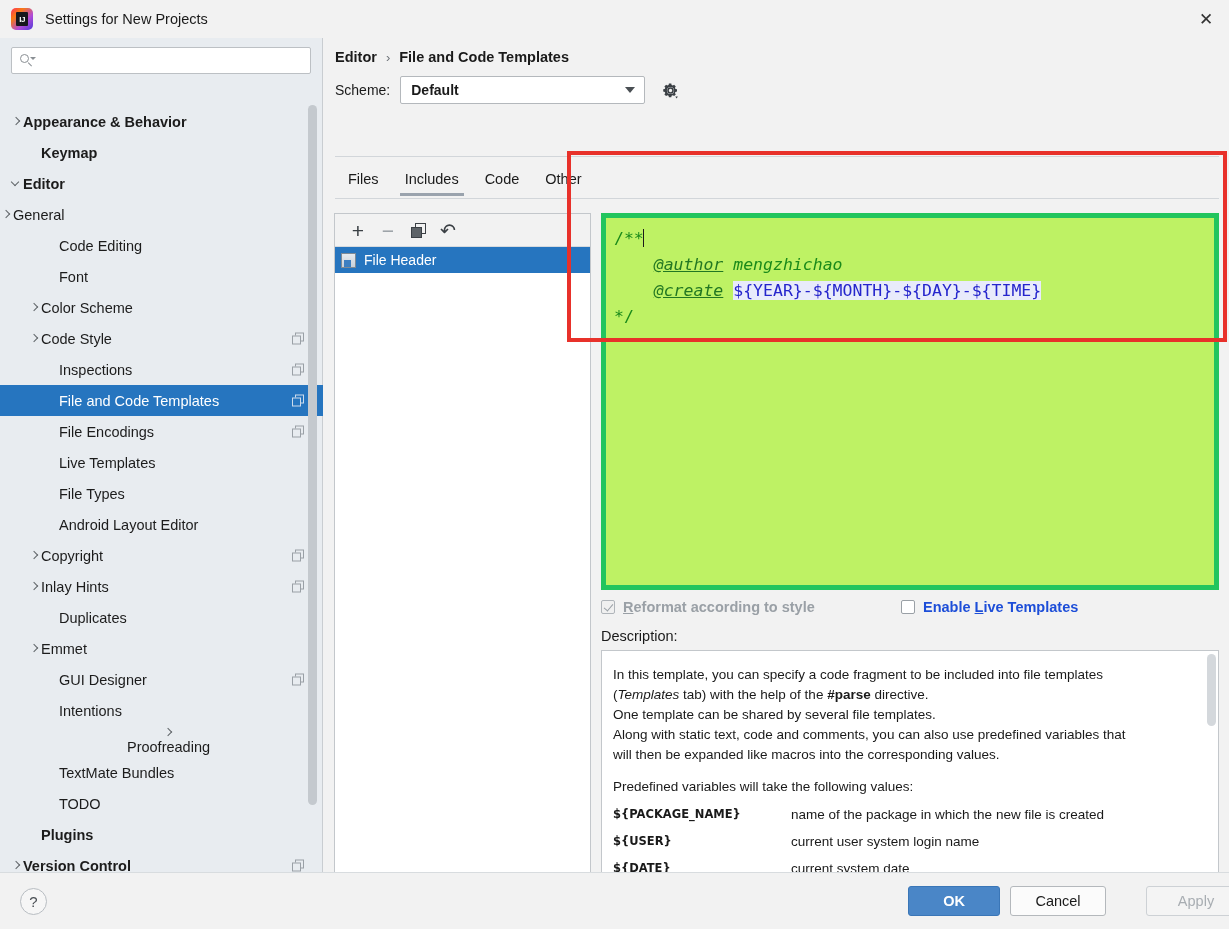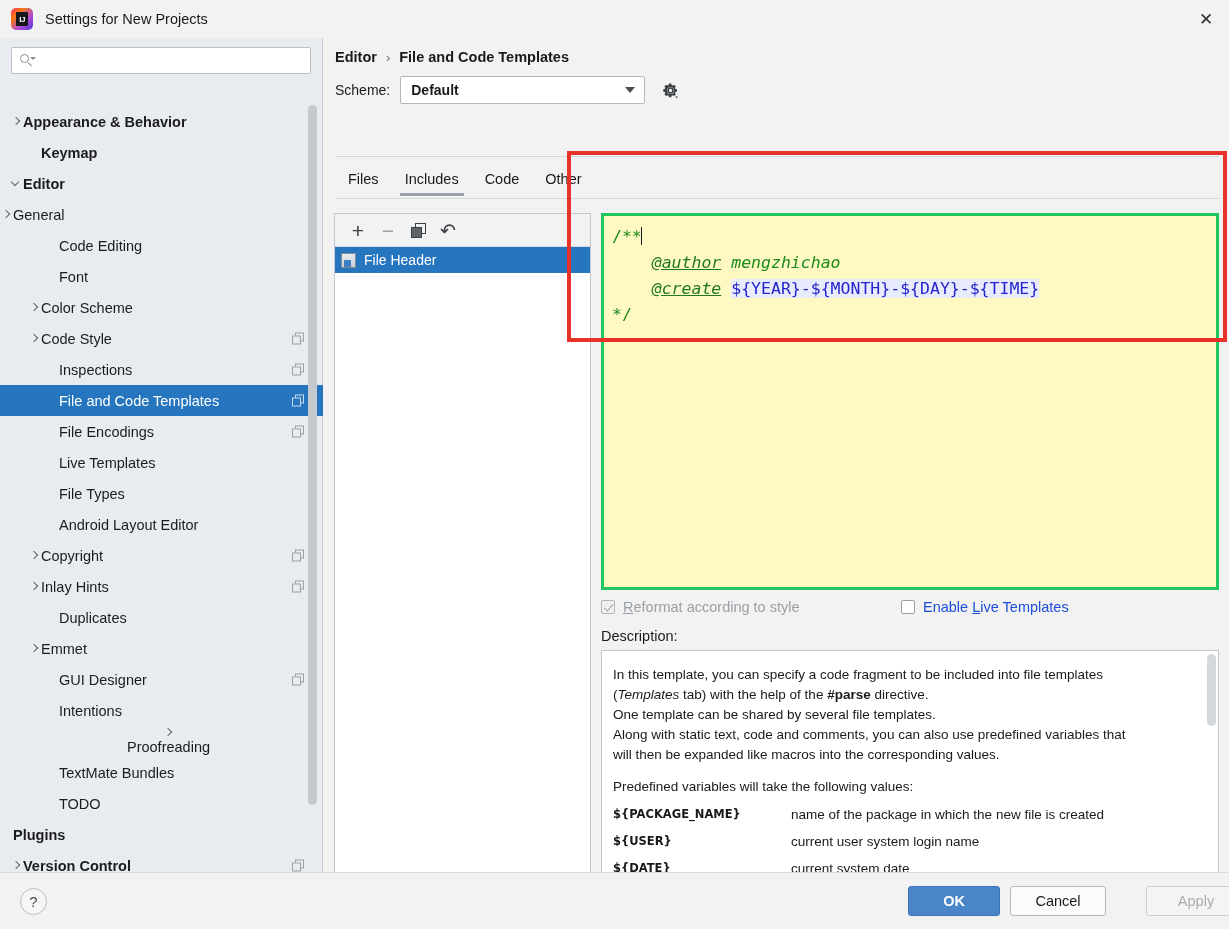--- a/index.html
+++ b/index.html
@@ -215,39 +215,39 @@
   }
   .li-icon::after {
     content: ""; position: absolute; left: 2px; bottom: 0; width: 7px; height: 7px;
     background: #3d7fc1;
   }
   .li-label { font-size: 14px; color: #1a1a1a; }
 
   
   .editor-panel {
     position: absolute; left: 277px; top: 175px; width: 618px; height: 377px;
-    background: #fef9c3; border: 3px solid #22c55e;
+    background: #bef264; border: 5px solid #22c55e;
   }
   .code {
     font-family: "DejaVu Sans Mono", "Liberation Mono", monospace;
     font-size: 16.5px; line-height: 26px;
     padding: 8px 0 0 8px; white-space: pre; color: #1a8a1a;
   }
   .cl-comment { color: #1a8a1a; }
   .cl-tag { color: #227722; text-decoration: underline; font-style: italic; }
   .cl-italic { font-style: italic; color: #1a8a1a; }
   .cl-var { color: #2525cc; background: #e8ebfb; }
   .caret {
     display: inline-block; width: 1px; height: 18px; background: #1a1a1a;
     vertical-align: -3px; margin-left: -1px;
   }
 
   .checks {
     position: absolute; left: 277px; top: 557px; width: 618px; height: 24px;
-    display: flex; align-items: center;
+    display: flex; align-items: center; font-weight: bold;
   }
   .chk { display: flex; align-items: center; gap: 8px; }
   .chk .box {
     width: 14px; height: 14px; border: 1px solid #9aa0a6; background: #fff;
     border-radius: 2px; position: relative; flex: none;
   }
   .chk.checked .box { background: #f0f0f0; border-color: #b0b5ba; }
   .chk.checked .box::after {
     content: ""; position: absolute; left: 4px; top: 1px; width: 4px; height: 8px;
     border-right: 1.8px solid #9aa0a6; border-bottom: 1.8px solid #9aa0a6;
@@ -457,21 +457,21 @@
             <span class="tree-label">Proofreading</span>
           </div>
           <div class="tree-row" style="padding-left: 46px;">
             <span class="chevron"></span>
             <span class="tree-label">TextMate Bundles</span>
           </div>
           <div class="tree-row" style="padding-left: 46px;">
             <span class="chevron"></span>
             <span class="tree-label">TODO</span>
           </div>
-          <div class="tree-row bold" style="">
+          <div class="tree-row bold" style="padding-left: 28px;">
             <span class="chevron"></span>
             <span class="tree-label">Plugins</span>
           </div>
           <div class="tree-row bold" style="padding-left: 10px;">
             <span class="chevron right"></span>
             <span class="tree-label">Version Control</span>
             <span class="copy-badge">
               <i></i>
               <b></b>
             </span>

